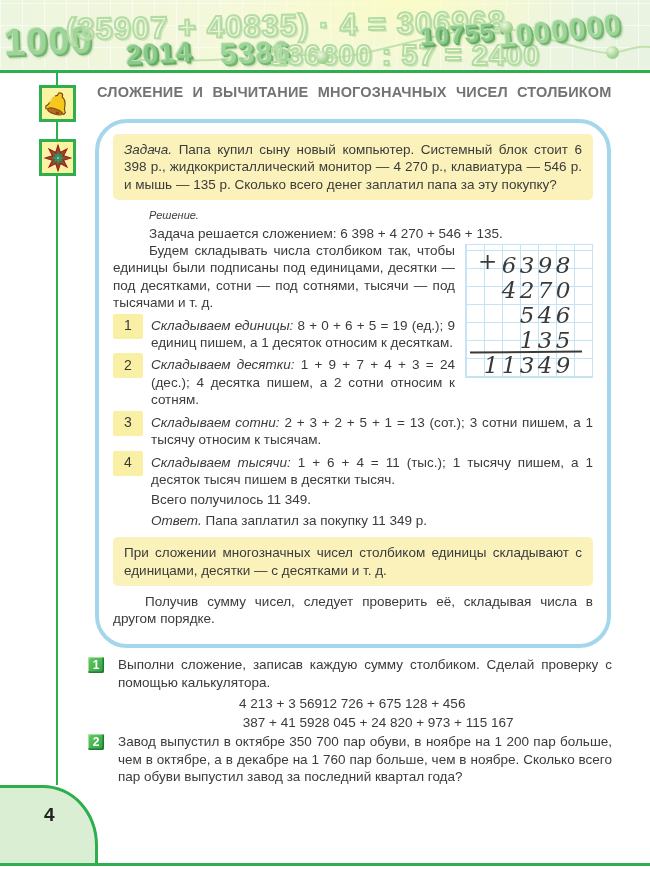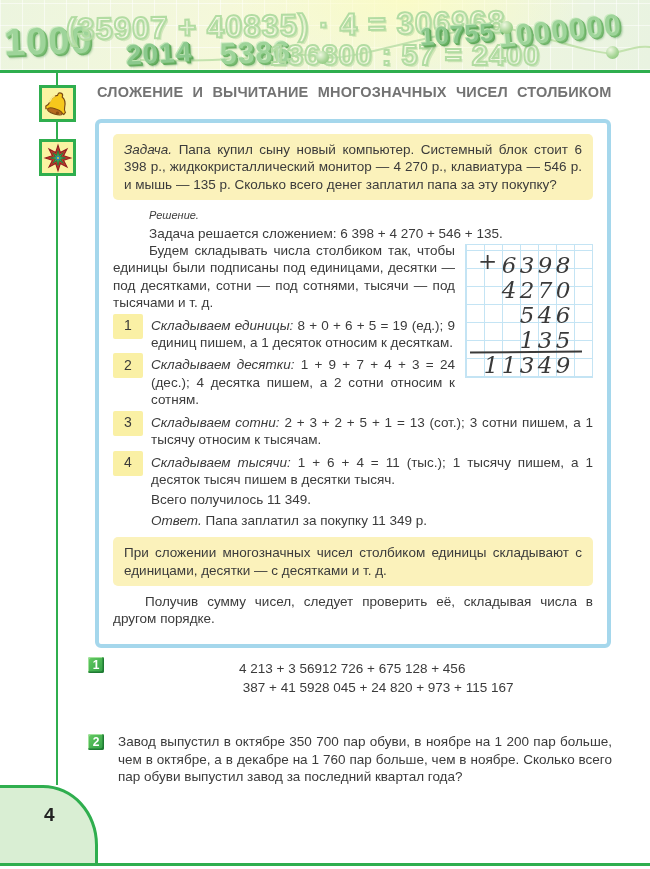--- a/index.html
+++ b/index.html
@@ -45,21 +45,21 @@
   #side-line{position:absolute;left:56px;top:73px;width:2px;height:712px;background:#2fae4e;}
   .icon-box{position:absolute;left:39px;width:37px;height:37px;background:#faf3a2;
     border:3px solid #2fae4e;box-sizing:border-box;display:flex;align-items:center;justify-content:center;z-index:2;}
   #bell-box{top:85px;}
   #star-box{top:139px;}
   
   #page-title{position:absolute;left:97px;top:84px;width:525px;font-weight:bold;
     font-size:14.5px;color:#737373;word-spacing:5px;letter-spacing:.2px;}
   
   #main-box{position:absolute;left:95px;top:119px;width:516px;height:529px;
-    border:4px solid #a5d7ec;border-radius:6px;background:#fff;box-sizing:border-box;
+    border:4px solid #a5d7ec;border-radius:32px;background:#fff;box-sizing:border-box;
     padding:11px 14px 4px 14px;font-size:13.5px;line-height:17.4px;}
   .yellow{background:#fbf2bb;border-radius:5px;}
   .it{font-style:italic;}
   #task-box{padding:7px 11px;text-align:justify;}
   #solution-label{margin:7px 0 0 36px;font-size:11px;}
   #solution-body{position:relative;}
   .para{text-indent:36px;text-align:justify;}
   #grid-float{float:right;width:128px;height:134px;margin:2px 0 4px 10px;position:relative;
     border:1px solid #c4e4f4;box-sizing:border-box;
     background-image:
@@ -218,20 +218,21 @@
   </div>
 
   <div id="rule-box" class="yellow">При сложении многозначных чисел столбиком единицы складывают с единицами, десятки — с десятками и т. д.</div>
 
   <div id="check-note">Получив сумму чисел, следует проверить её, складывая числа в другом порядке.</div>
 </div>
 
 <div class="exercise" id="exercise-1">
   <div class="ex-text">
     <div class="ex-badge">1</div>
+    <span>Выполни сложение, записав каждую сумму столбиком. Сделай проверку с помощью калькулятора.</span>
   </div>
   <div class="ex-exprs">
     <div class="expr-col1">
       <div>4 213 + 3 569</div>
       <div>387 + 41 592</div>
     </div>
     <div class="expr-col2">
       <div>12 726 + 675 128 + 456</div>
       <div>8 045 + 24 820 + 973 + 115 167</div>
     </div>

